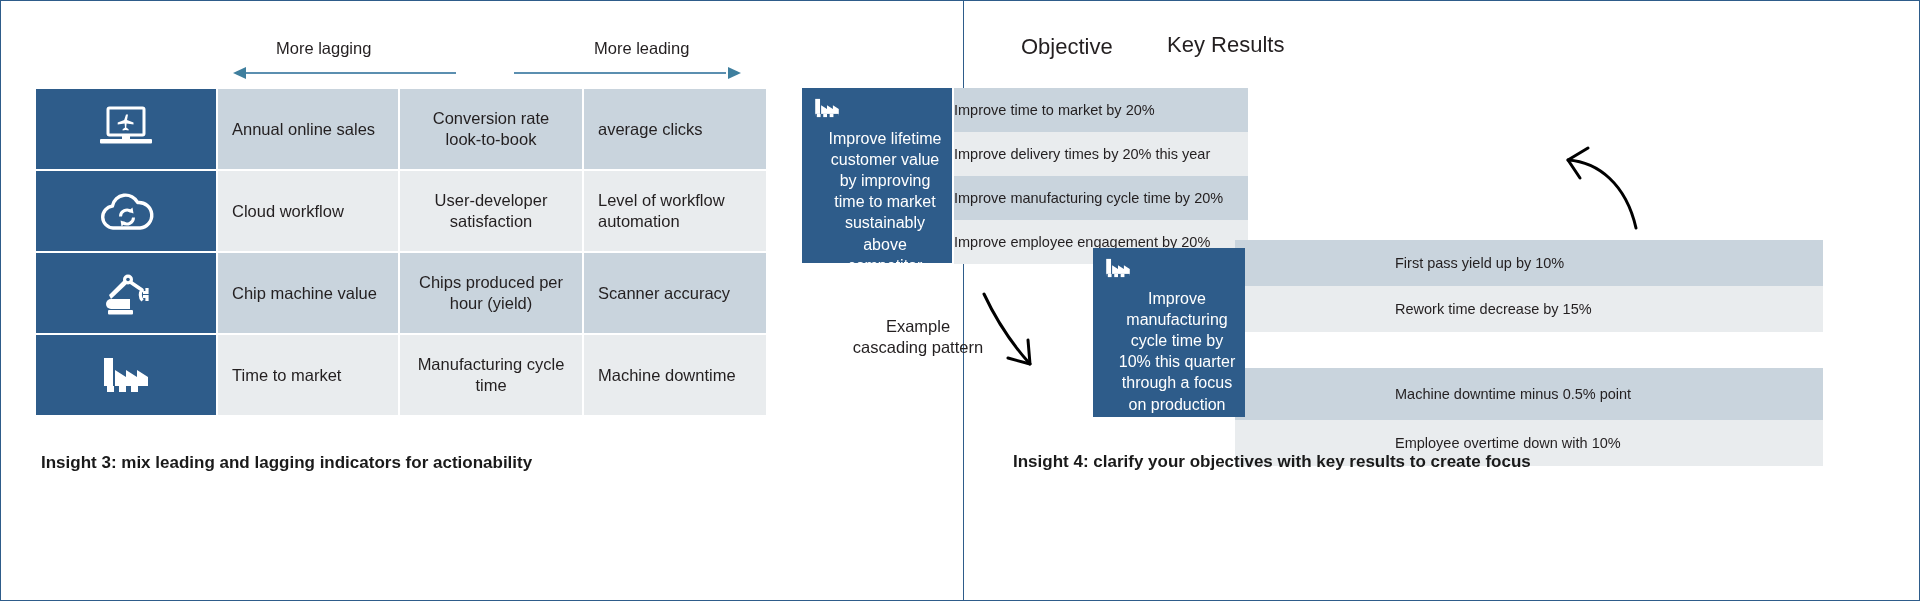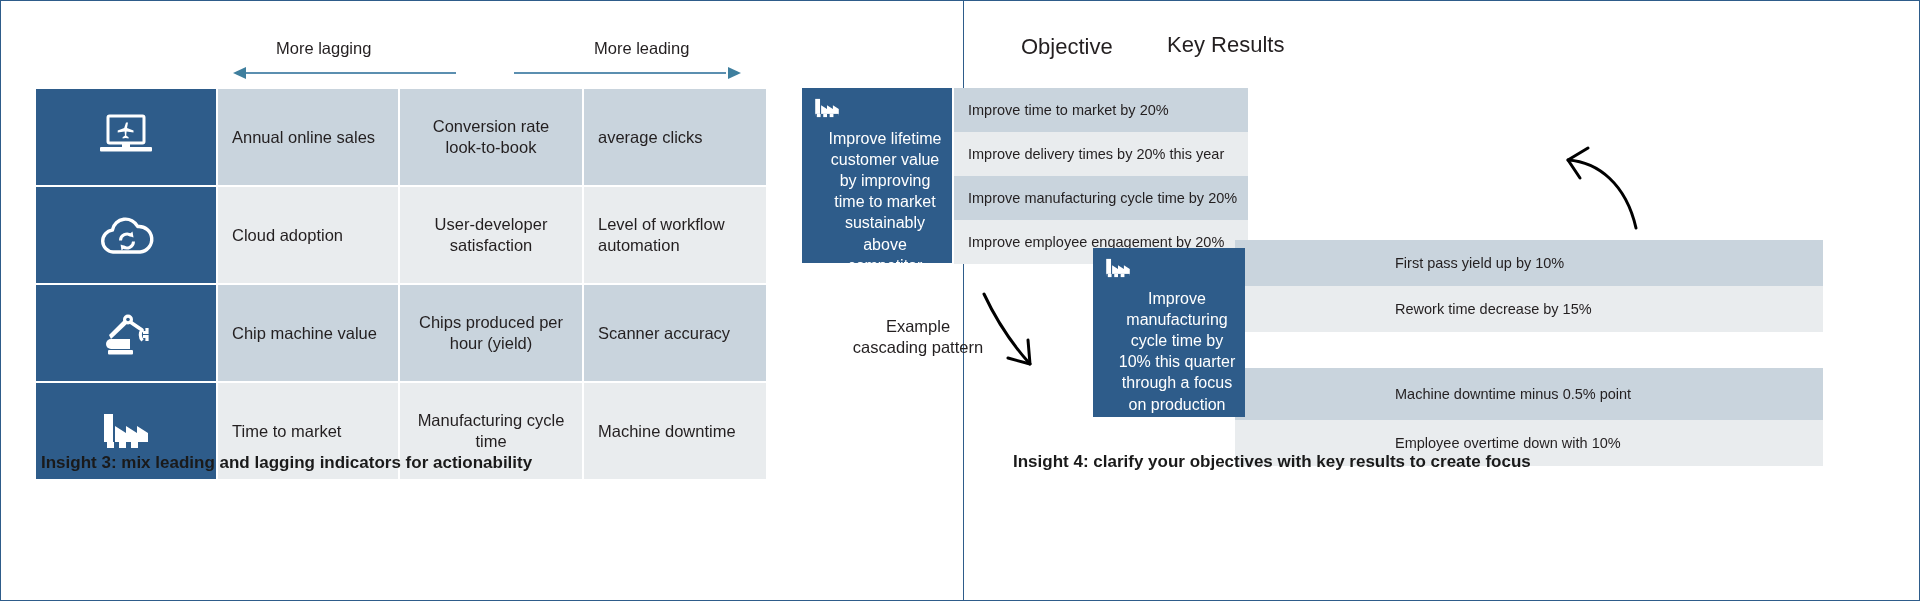--- a/index.html
+++ b/index.html
@@ -30,21 +30,21 @@
     left:232px;border-top:6.5px solid transparent;border-bottom:6.5px solid transparent;
     border-right:13px solid #3f7f9e;
   }
   .arrow-head-right{
     left:727px;border-top:6.5px solid transparent;border-bottom:6.5px solid transparent;
     border-left:13px solid #3f7f9e;
   }
 
   
   .matrix{position:absolute;left:35px;top:88px;width:728px;}
-  .mrow{display:flex;height:96px;margin-bottom:2px;}
+  .mrow{display:flex;height:80px;margin-bottom:2px;}
   .mrow:last-child{margin-bottom:0;}
   .micon{
     width:180px;background:#2e5c8a;display:flex;align-items:center;justify-content:center;
     margin-right:2px;flex:none;
   }
   .micon svg{display:block;}
   .mcell{
     flex:none;display:flex;align-items:center;padding:0 14px;box-sizing:border-box;
     font-size:16.5px;color:#231f20;line-height:1.25;margin-right:2px;
   }
@@ -67,21 +67,21 @@
     position:absolute;background:#2e5c8a;color:#ffffff;box-sizing:border-box;
     display:flex;flex-direction:column;align-items:center;
   }
   .okr-obj .fac{margin:8px 0 0 0;align-self:flex-start;padding-left:10px;}
   .okr-obj .otext{
     font-size:16px;line-height:1.32;text-align:center;padding:4px 8px 8px 24px;
   }
   .kr-list{position:absolute;}
   .kr{
     display:flex;align-items:center;box-sizing:border-box;
-    font-size:14.5px;color:#231f20;padding-left:14px;
+    font-size:14.5px;color:#231f20;
   }
   .kr.a{background:#c9d4dd;}
   .kr.b{background:#e9ecee;}
 
   
   #okr1-obj{left:802px;top:88px;width:150px;height:175px;}
   #okr1-krs{left:954px;top:88px;width:294px;}
   #okr1-krs .kr{height:44px;}
 
   
@@ -130,21 +130,21 @@
       <div class="mrow shade-b">
         <div class="micon">
           <svg width="62" height="46" viewBox="0 0 62 46">
             <path d="M18 40 a11 11 0 0 1 -0.6 -21.9 a13.5 13.5 0 0 1 25.3 -3.6 a10.5 10.5 0 0 1 2.5 25.5 Z" fill="none" stroke="#fff" stroke-width="3.4" stroke-linejoin="round"></path>
             <path d="M25.5 28.5 a6.5 6.5 0 0 1 10.6 -5.0" fill="none" stroke="#fff" stroke-width="3"></path>
             <path d="M38.5 29.5 a6.5 6.5 0 0 1 -10.6 5.0" fill="none" stroke="#fff" stroke-width="3"></path>
             <polygon points="37.5,19.5 38.5,25.5 32.8,23.6" fill="#fff"></polygon>
             <polygon points="26.5,38.5 25.6,32.5 31.2,34.5" fill="#fff"></polygon>
           </svg>
         </div>
-        <div class="mcell c1">Cloud adoption</div>
+        <div class="mcell c1">Cloud workflow</div>
         <div class="mcell c2">User-developer satisfaction</div>
         <div class="mcell c3">Level of workflow automation</div>
       </div>
 
       <div class="mrow shade-a">
         <div class="micon">
           <svg width="62" height="48" viewBox="0 0 62 48">
             <path d="M16 30 L14 26 L31 9 L35 12 Z" fill="#fff"></path>
             <path d="M16 30 h19 v10 h-19 a5 5 0 0 1 0 -10 Z" fill="#fff"></path>
             <circle cx="33" cy="10.5" r="5" fill="#fff"></circle>

